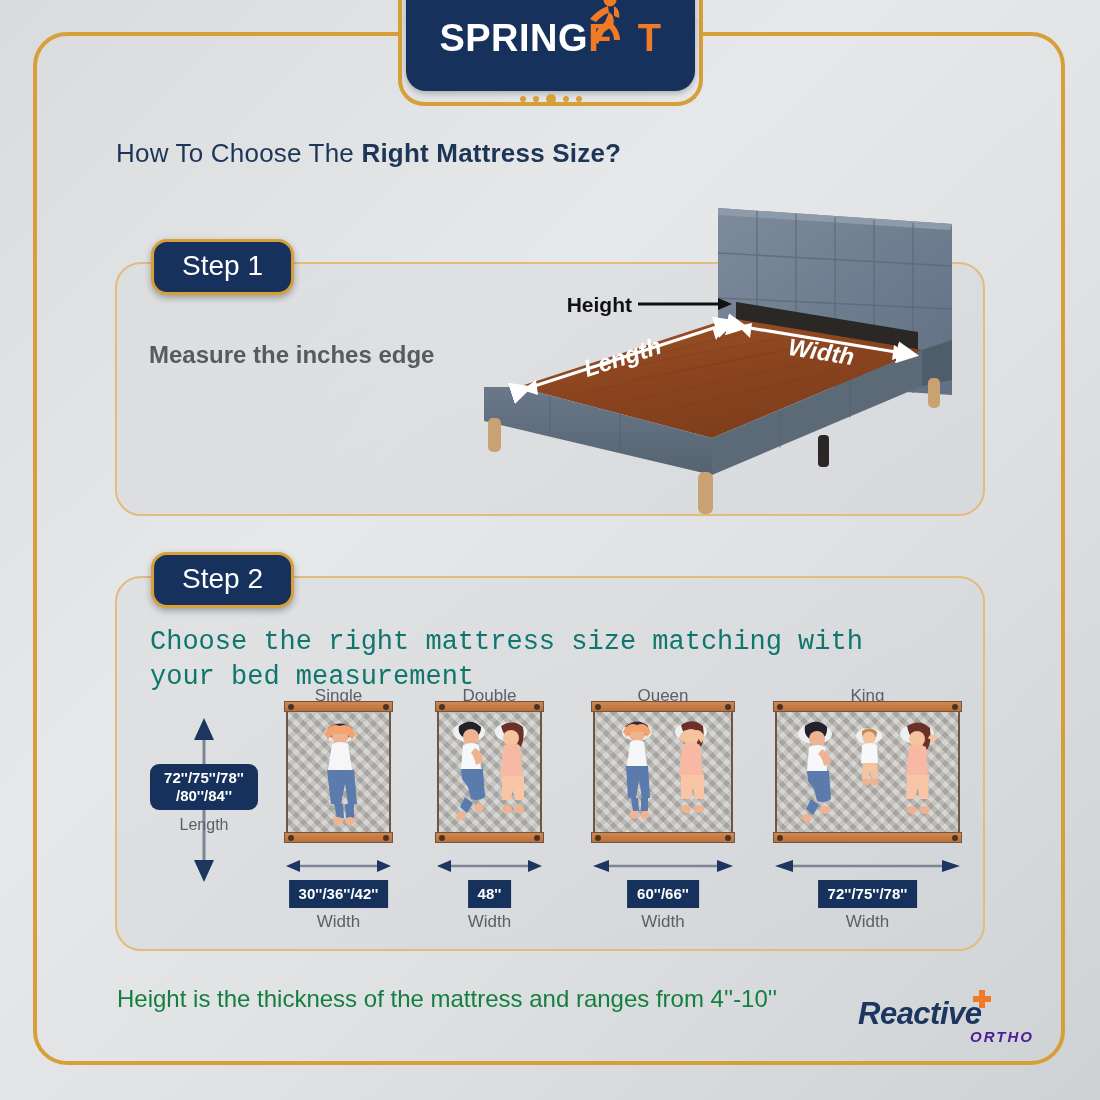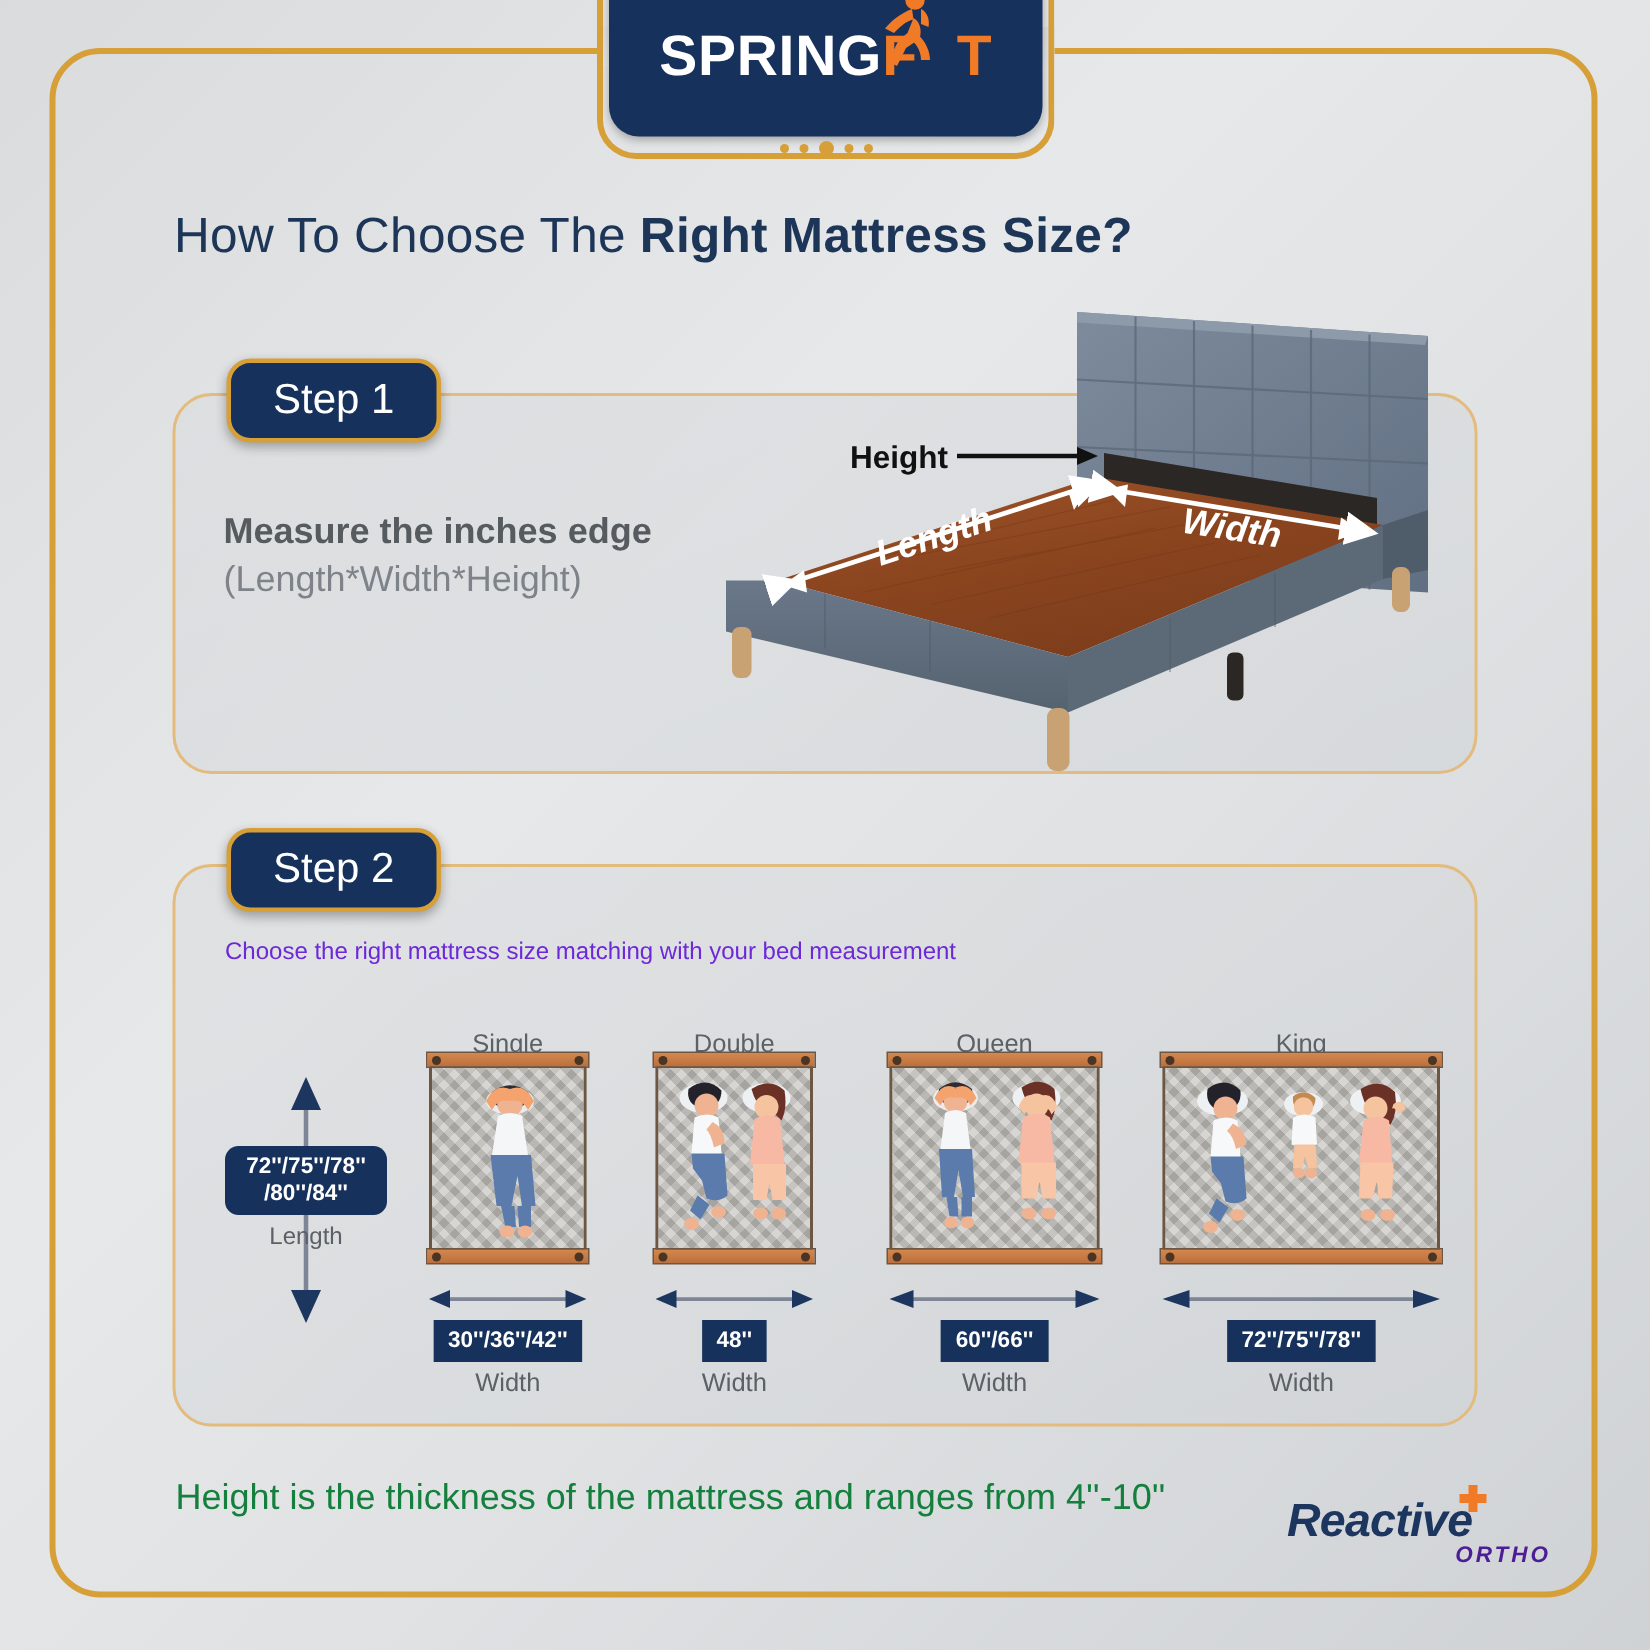--- a/index.html
+++ b/index.html
@@ -50,21 +50,21 @@
   .dots-row{
     position:absolute; left:0; top:88px; width:305px; height:14px;
     display:flex; align-items:center; justify-content:center; gap:7px;
   }
   .dot-s{ width:6px; height:6px; border-radius:50%; background:#d79f37; }
   .dot-l{ width:10px; height:10px; border-radius:50%; background:#d79f37; }
 
   
   #page-title{
     position:absolute; left:116px; top:138px; width:860px;
-    font-size:33px; color:#1d3557; font-weight:normal; letter-spacing:.2px;
+    font-size:26px; color:#1d3557; font-weight:normal; letter-spacing:.2px;
   }
   #page-title b{ font-weight:bold; }
 
   
   .step-card{
     position:absolute; border:2px solid #e2bb7d; border-radius:26px;
     background:linear-gradient(160deg,rgba(218,220,222,.55),rgba(208,211,214,.5));
   }
   #card-step1{ left:115px; top:262px; width:870px; height:254px; }
   #card-step2{ left:115px; top:576px; width:870px; height:375px; }
@@ -84,21 +84,21 @@
   }
   #step1-text .bold{
     font-size:24px; font-weight:bold; color:#565b60; line-height:1.27;
   }
   #step1-text .light{
     font-size:24px; color:#7e838a; line-height:1.3; margin-top:1px;
   }
 
   #step2-text{
     position:absolute; left:150px; top:625px; width:720px;
-    font-size:16px; color:#6d28d9; line-height:1.3; z-index:5;
+    font-size:27px; color:#0f766e; line-height:1.3; z-index:5;font-family:Liberation Mono, monospace;
   }
 
   
   #bed-illustration{
     position:absolute; left:480px; top:190px; width:500px; height:345px; z-index:4;
   }
 
   
   #size-compare{
     position:absolute; left:150px; top:690px; width:830px; height:250px; z-index:5;
@@ -210,21 +210,20 @@
   </div>
 </div>
 
 <h1 id="page-title"><span>How To Choose The </span><b>Right Mattress Size?</b></h1>
 
 <div class="step-card" id="card-step1"></div>
 <div class="step-badge" id="badge-step1">Step 1</div>
 
 <div id="step1-text">
   <div class="bold">Measure the inches edge</div>
-  <div class="light">(Length*Width*Height)</div>
 </div>
 
 <svg id="bed-illustration" viewBox="0 0 500 345">
   <defs>
     <linearGradient id="gHead" x1="0" y1="0" x2="1" y2="1">
       <stop offset="0" stop-color="#7d8b9d"></stop>
         <stop offset="1" stop-color="#616f82"></stop>
     </linearGradient>
     <linearGradient id="gWood" x1="0" y1="0" x2="0.6" y2="1">
       <stop offset="0" stop-color="#a1552a"></stop>

